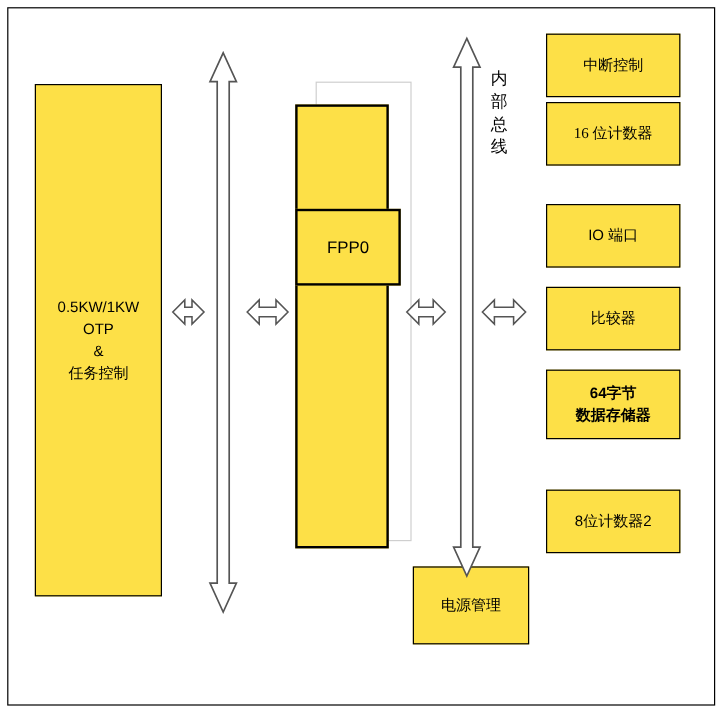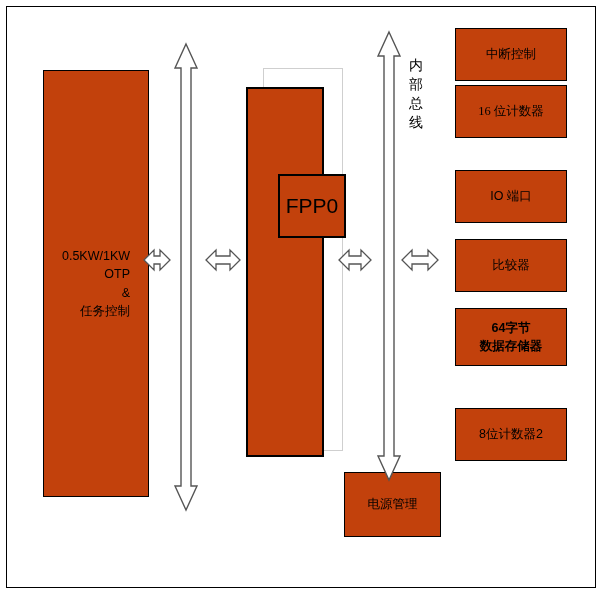--- a/index.html
+++ b/index.html
@@ -23,64 +23,62 @@
     top: 6px;
     width: 590px;
     height: 582px;
     border: 1px solid #000000;
     box-sizing: border-box;
   }
   .box {
     position: absolute;
     box-sizing: border-box;
     border: 1px solid #000000;
-    background: #c2410c;
+    background: #fde047;
     display: flex;
     align-items: center;
     justify-content: center;
     text-align: center;
     font-size: 12.5px;
     color: #000000;
     line-height: 1.45;
     white-space: pre-line;
   }
   .box.thick {
     border: 2px solid #000000;
   }
   .box.faint {
     border: 1px solid #cfcfcf;
     background: transparent;
   }
   .box-main-left {
-    left: 43px;
+    left: 29px;
     top: 70px;
     width: 106px;
     height: 427px;
     font-size: 12.5px;
-    text-align: right;
   }
   .box-cpu-outline {
     left: 263px;
     top: 68px;
     width: 80px;
     height: 383px;
   }
   .box-cpu {
     left: 246px;
     top: 87px;
     width: 78px;
     height: 370px;
   }
   .box-fpp0 {
     left: 246px;
     top: 174px;
-    width: 68px;
+    width: 88px;
     height: 64px;
-    font-size: 21px;
-    margin-left: 32px;
+    font-size: 14px;
   }
   .box-power {
     left: 344px;
     top: 472px;
     width: 97px;
     height: 65px;
   }
   .right-box {
     left: 455px;
     width: 112px;

